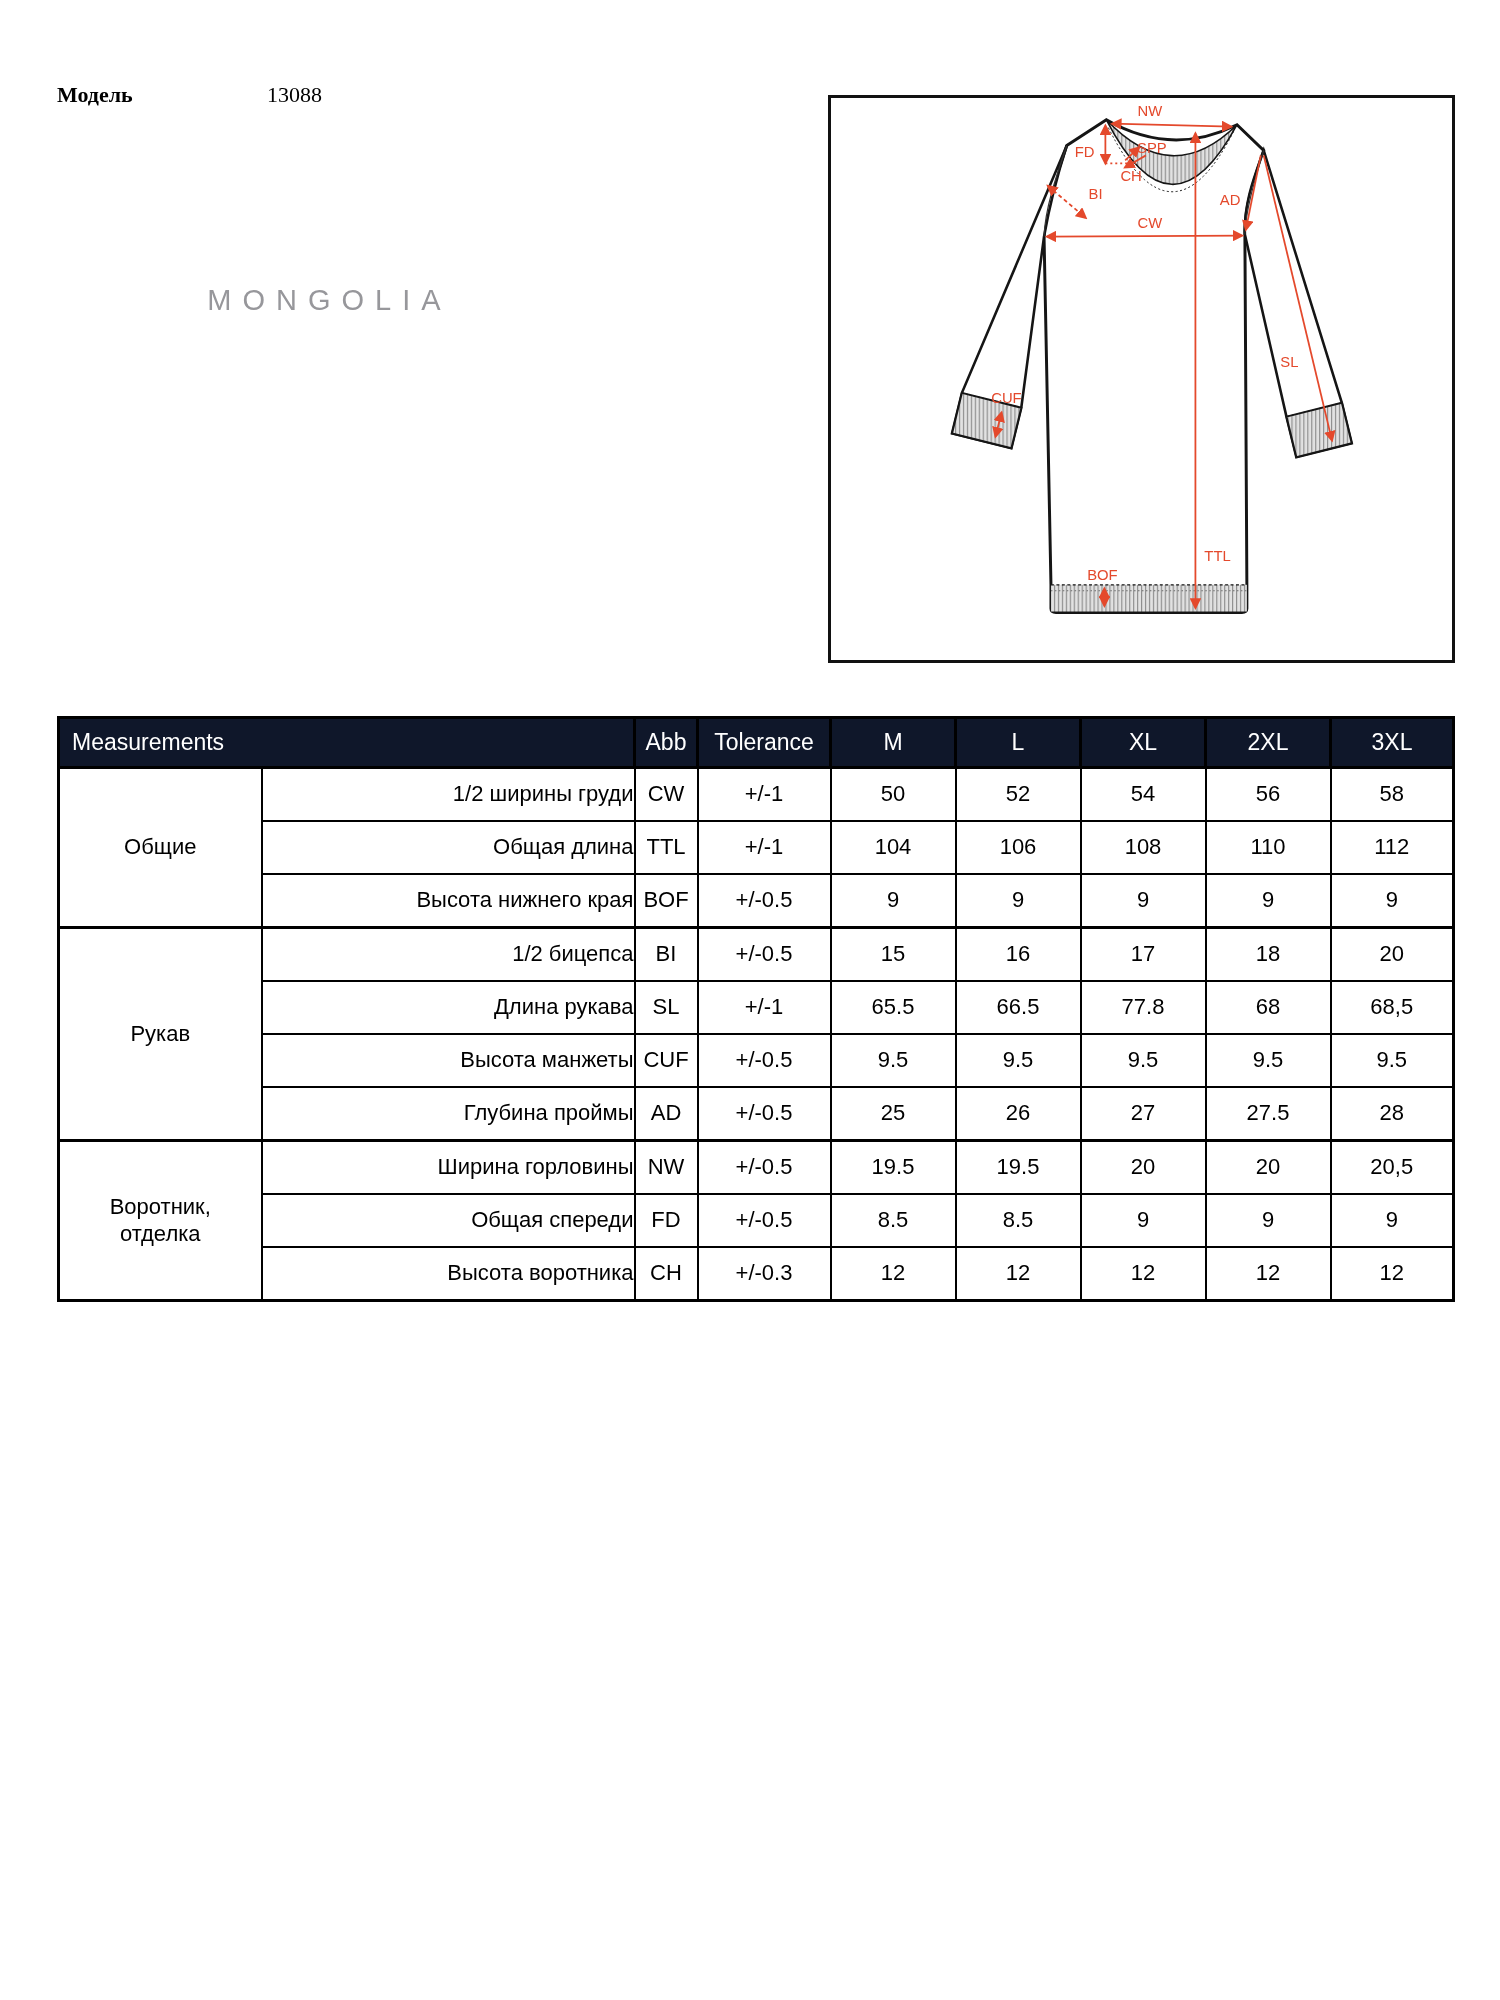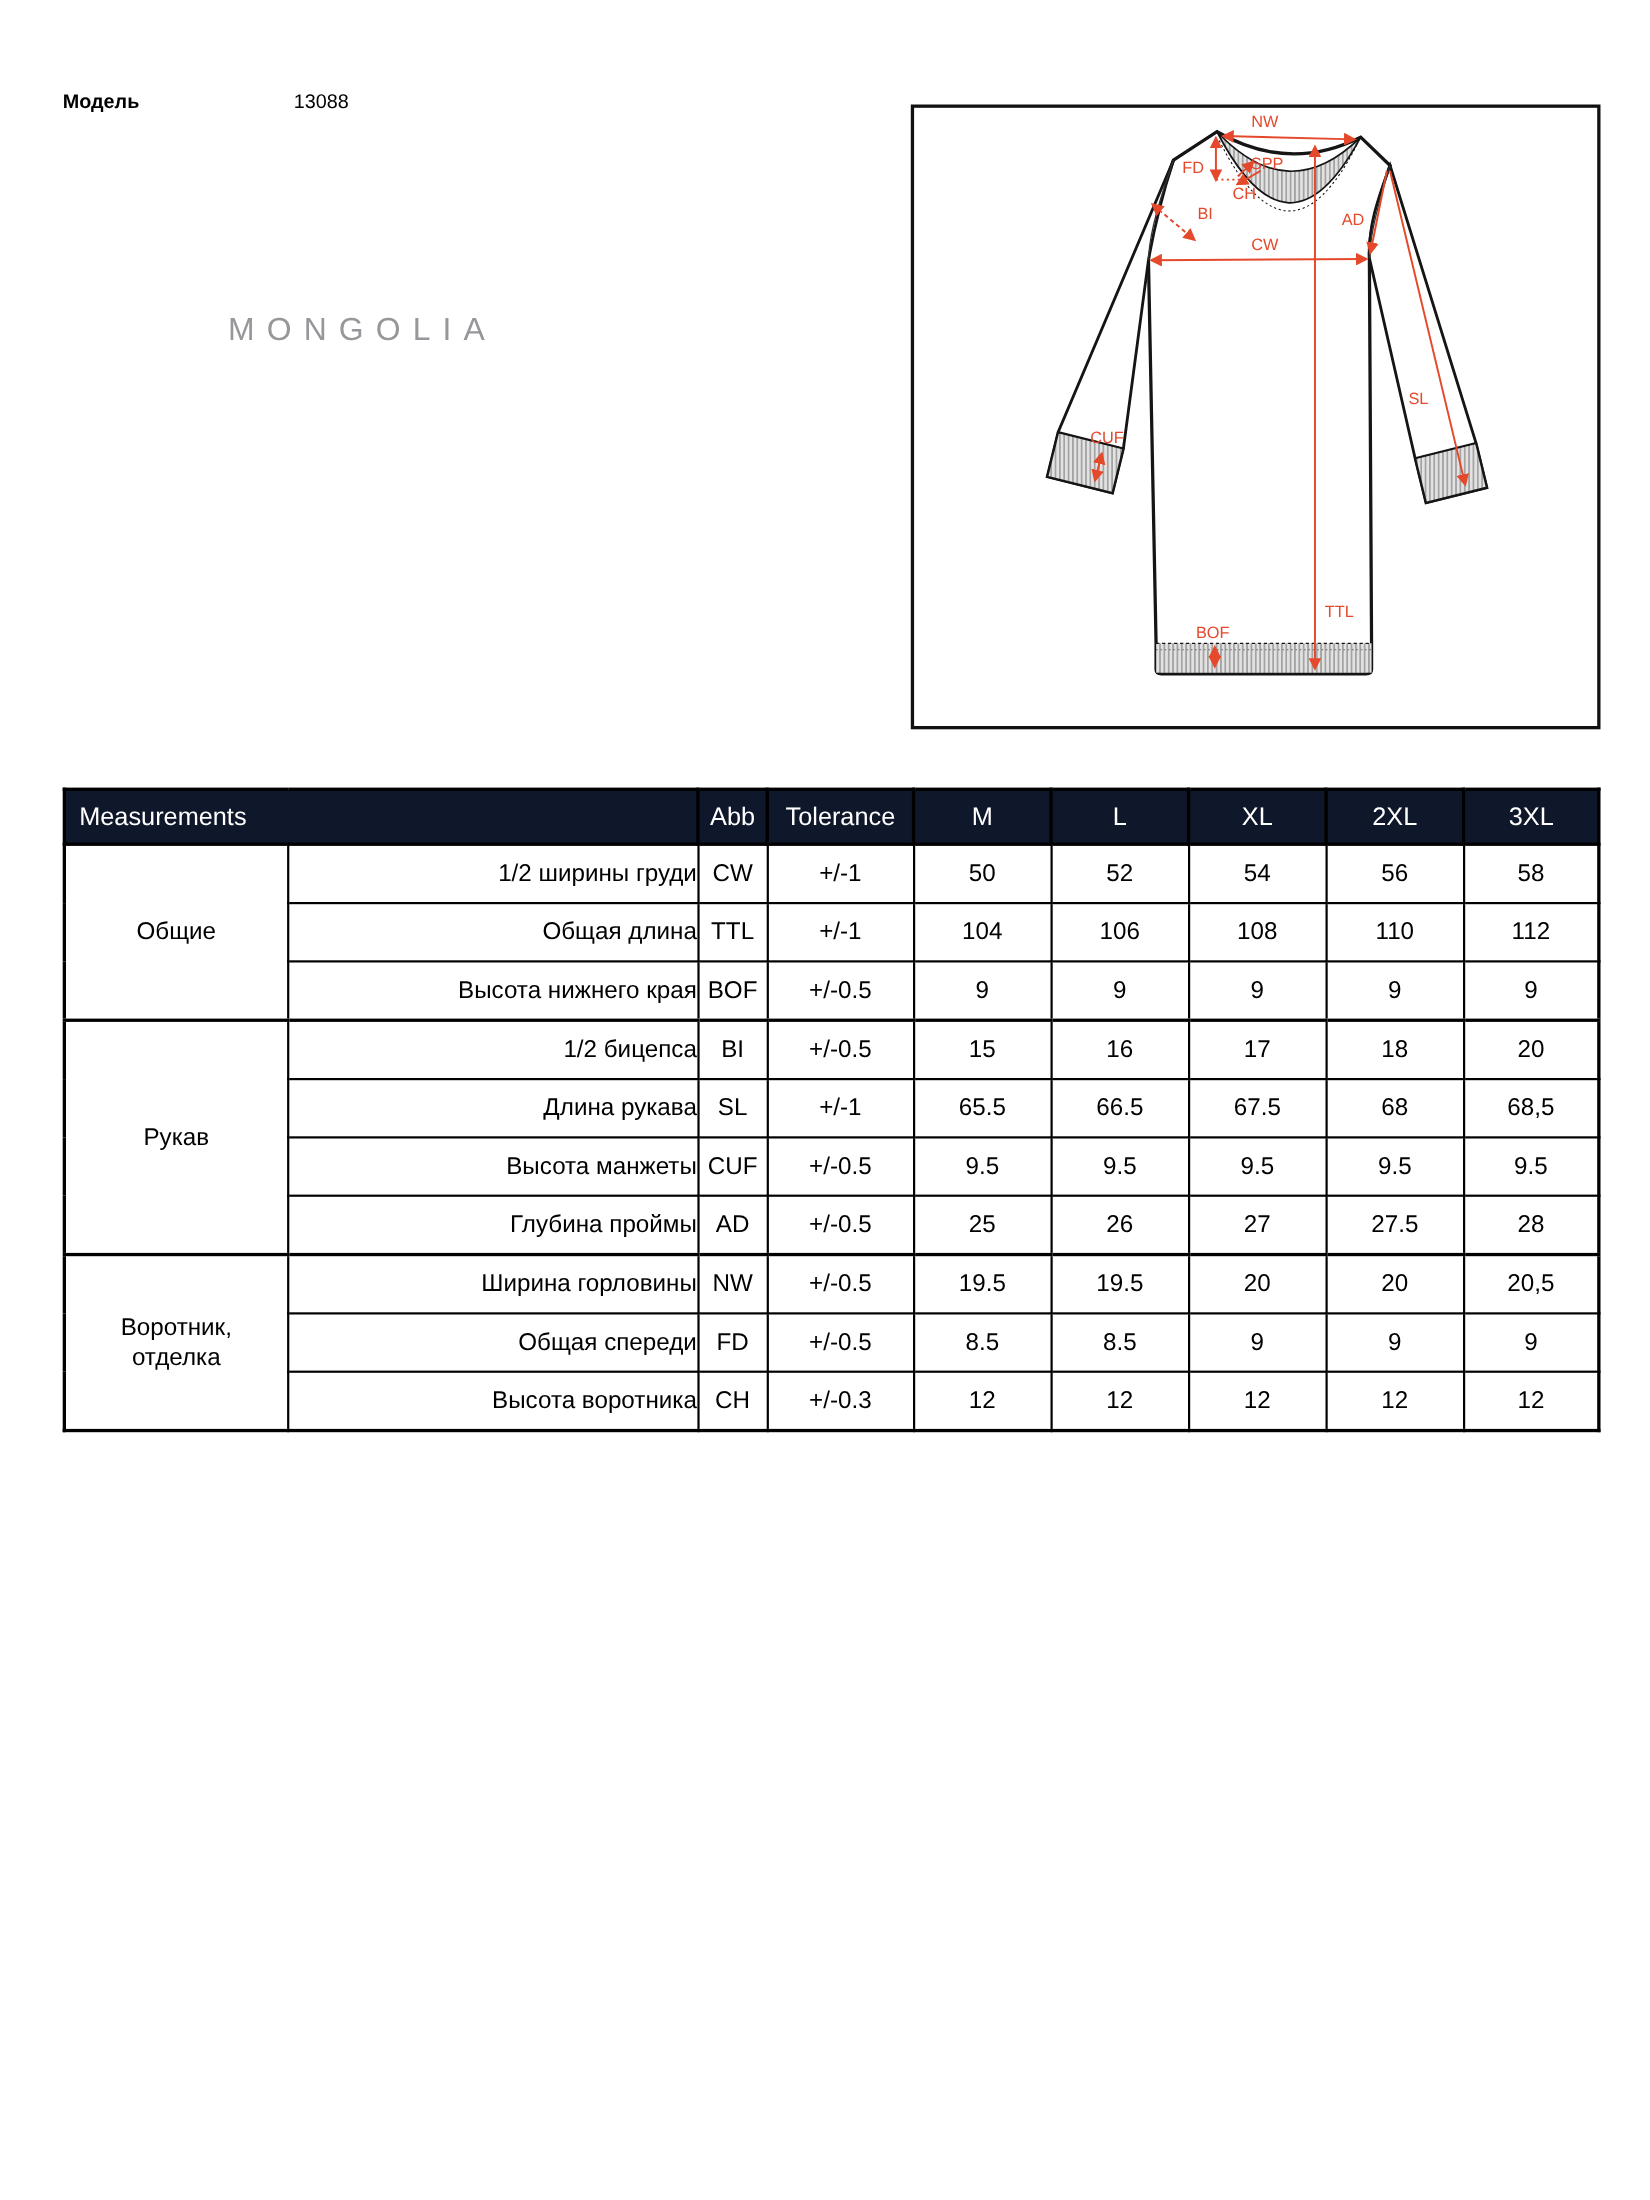--- a/index.html
+++ b/index.html
@@ -4,21 +4,21 @@
 <style>
   html,body{margin:0;padding:0;}
   body{
     position:relative;
     width:1500px;height:2000px;
     background:#ffffff;
     font-family:"Liberation Sans",sans-serif;
     color:#000;
     overflow:hidden;
   }
-  .model-row{position:absolute;left:57px;top:82px;font-size:18px;}
+  .model-row{position:absolute;left:57px;top:82px;font-size:22px;font-family:Liberation Serif, serif;}
   .model-label{font-weight:bold;}
   .model-number{position:absolute;left:210px;top:0;font-weight:400;white-space:nowrap;}
   .logo{position:absolute;left:138px;top:260px;width:372px;text-align:center;color:#97979b;}
   .logo .brand{font-size:97px;line-height:1;letter-spacing:3px;font-weight:400;}
   .logo .sub{font-size:29px;letter-spacing:11px;padding-left:11px;margin-top:24px;}
   .diagram{position:absolute;left:828px;top:95px;width:621px;height:562px;border:3px solid #111;background:#fff;}
   .diagram svg{display:block;width:100%;height:100%;}
   .size-table{position:absolute;left:57px;top:716px;}
   table{border-collapse:collapse;table-layout:fixed;width:1395px;border:3px solid #000;background:#fff;}
   th{background:#0f172a;color:#fff;font-weight:400;font-size:23px;height:47px;text-align:center;border:3px solid #000;padding:0;}
@@ -169,21 +169,21 @@
           <td class="val-cell">17</td>
           <td class="val-cell">18</td>
           <td class="val-cell">20</td>
         </tr>
         <tr>
           <td class="name-cell">Длина рукава</td>
           <td class="val-cell">SL</td>
           <td class="val-cell">+/-1</td>
           <td class="val-cell">65.5</td>
           <td class="val-cell">66.5</td>
-          <td class="val-cell">67.5</td>
+          <td class="val-cell">77.8</td>
           <td class="val-cell">68</td>
           <td class="val-cell">68,5</td>
         </tr>
         <tr>
           <td class="name-cell">Высота манжеты</td>
           <td class="val-cell">CUF</td>
           <td class="val-cell">+/-0.5</td>
           <td class="val-cell">9.5</td>
           <td class="val-cell">9.5</td>
           <td class="val-cell">9.5</td>

